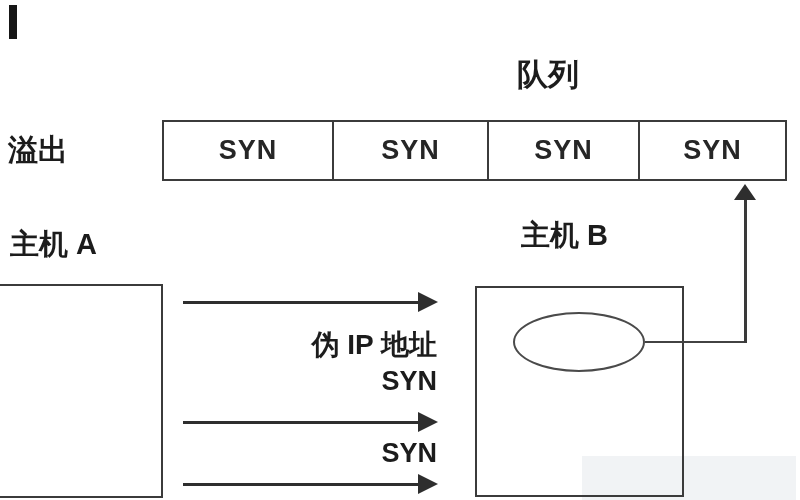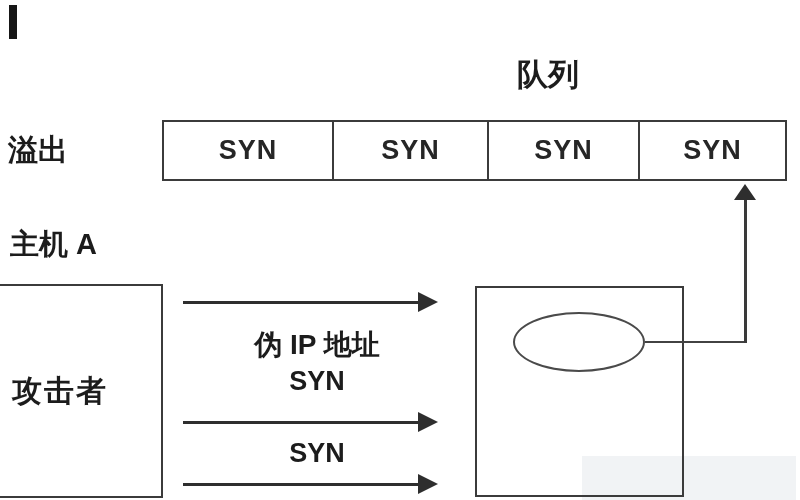--- a/index.html
+++ b/index.html
@@ -64,21 +64,21 @@
     z-index: 2;
   }
   .ellipse {
     position: absolute;
     left: 513px; top: 312px; width: 132px; height: 60px;
     border: 2px solid #4a4a4a;
     border-radius: 50%;
     background: #ffffff;
     z-index: 2;
   }
-  .center-text { text-align: center; }
+  .center-text { text-align: right; }
   .watermark {
     position: absolute;
     left: 582px; top: 456px; width: 214px; height: 44px;
     background: #e6e9ec;
     opacity: 0.55;
     z-index: 1;
   }
   .cursor-dash {
     position: absolute;
     left: 9px; top: 5px; width: 8px; height: 34px;
@@ -101,23 +101,23 @@
 
   <div class="queue">
     <div class="cell">SYN</div>
     <div class="cell">SYN</div>
     <div class="cell">SYN</div>
     <div class="cell">SYN</div>
   </div>
 
   <div class="lbl" style="left:10px; top:230px; font-size:29px;">主机 A</div>
 
+  <div class="lbl" style="left:521px; top:221px; font-size:29px;">主机 B</div>
 
   <div class="box" style="left:-12px; top:284px; width:175px; height:214px;"></div>
-  <div class="lbl" style="left:12px; top:376px; font-size:30px; letter-spacing:2px;">攻击者</div>
 
   <div class="box" style="left:475px; top:286px; width:209px; height:211px;"></div>
   <div class="ellipse"></div>
 
   <div class="hline" style="left:183px; top:301px; width:235px;"></div>
   <div class="head-right" style="left:418px; top:292px;"></div>
 
   <div class="lbl center-text" style="left:197px; top:331px; width:240px; font-size:28px;">伪 IP 地址</div>
   <div class="lbl center-text" style="left:197px; top:368px; width:240px; font-size:27px; font-weight:600;">SYN</div>
 

